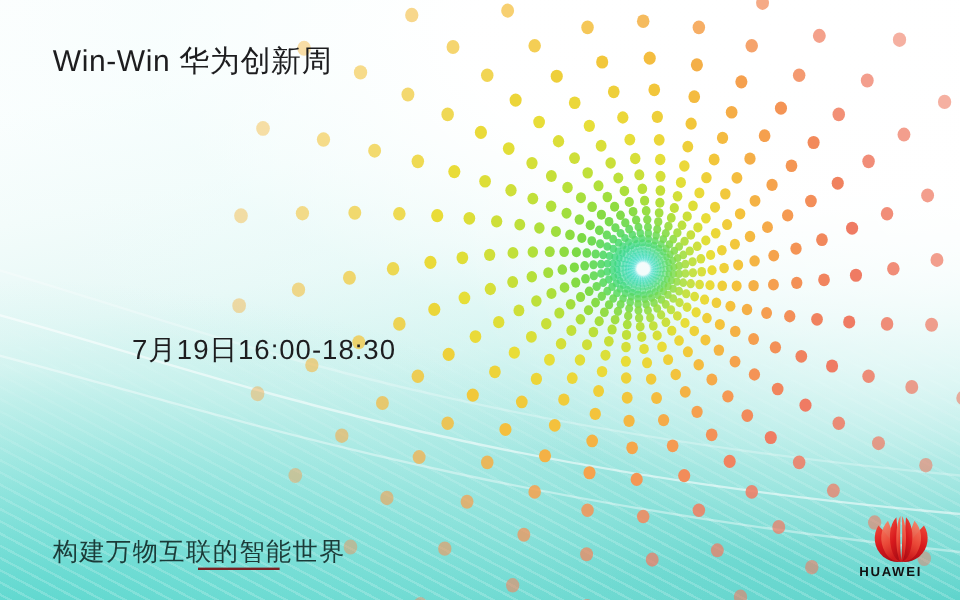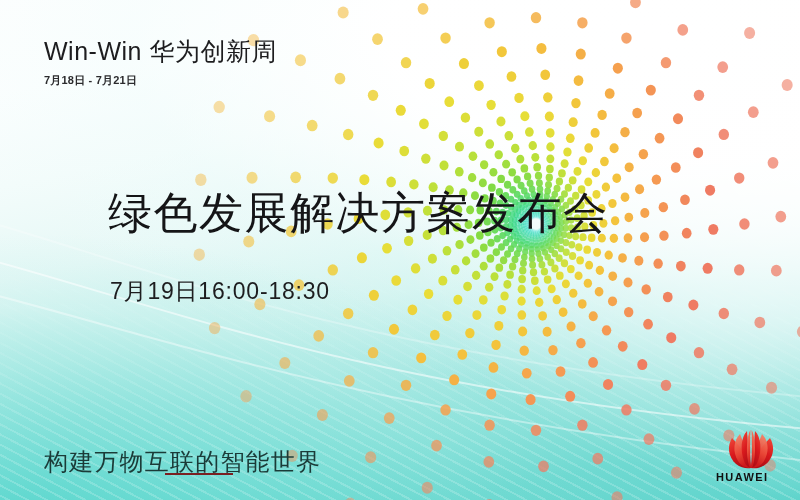--- a/index.html
+++ b/index.html
@@ -113,21 +113,21 @@
     letter-spacing: 0.8px;
     white-space: nowrap;
   }
 
   .slogan-wrap {
     position: absolute;
     left: 44px;
     top: 446px;
   }
   .slogan {
-    font-size: 24px;
+    font-size: 21px;
     font-weight: 400;
     color: #1b3b38;
     letter-spacing: 1.2px;
     white-space: nowrap;
   }
   .slogan-rule {
     position: absolute;
     left: 121px;
     top: 27px;
     width: 68px;
@@ -873,24 +873,22 @@
       <ellipse cx="199.28" cy="254.69" rx="5.70" ry="6.20" fill="rgb(244,179,68)" opacity="0.467"></ellipse>
       <ellipse cx="200.83" cy="179.75" rx="5.70" ry="6.20" fill="rgb(244,184,65)" opacity="0.467"></ellipse>
       <ellipse cx="219.18" cy="107.02" rx="5.70" ry="6.20" fill="rgb(244,186,64)" opacity="0.467"></ellipse>
       <ellipse cx="253.41" cy="40.16" rx="5.70" ry="6.20" fill="rgb(244,184,66)" opacity="0.467"></ellipse>
       <ellipse cx="301.82" cy="-17.49" rx="5.70" ry="6.20" fill="rgb(244,178,69)" opacity="0.467"></ellipse>
       <ellipse cx="779.93" cy="-7.84" rx="5.70" ry="6.20" fill="rgb(239,123,99)" opacity="0.467"></ellipse>
     </svg>
 
   <div class="event-header">
     <div class="event-name">Win-Win 华为创新周</div>
-    <div class="event-dates">7月18日 - 7月21日</div>
   </div>
 
-  <div class="main-title">绿色发展解决方案发布会</div>
 
   <div class="session-time">7月19日16:00-18:30</div>
 
   <div class="slogan-wrap">
     <div class="slogan">构建万物互联的智能世界</div>
     <div class="slogan-rule"></div>
   </div>
 
   <div class="huawei-logo">
     <svg class="huawei-mark" width="70" height="40" viewBox="0 0 70 40" aria-hidden="true">

